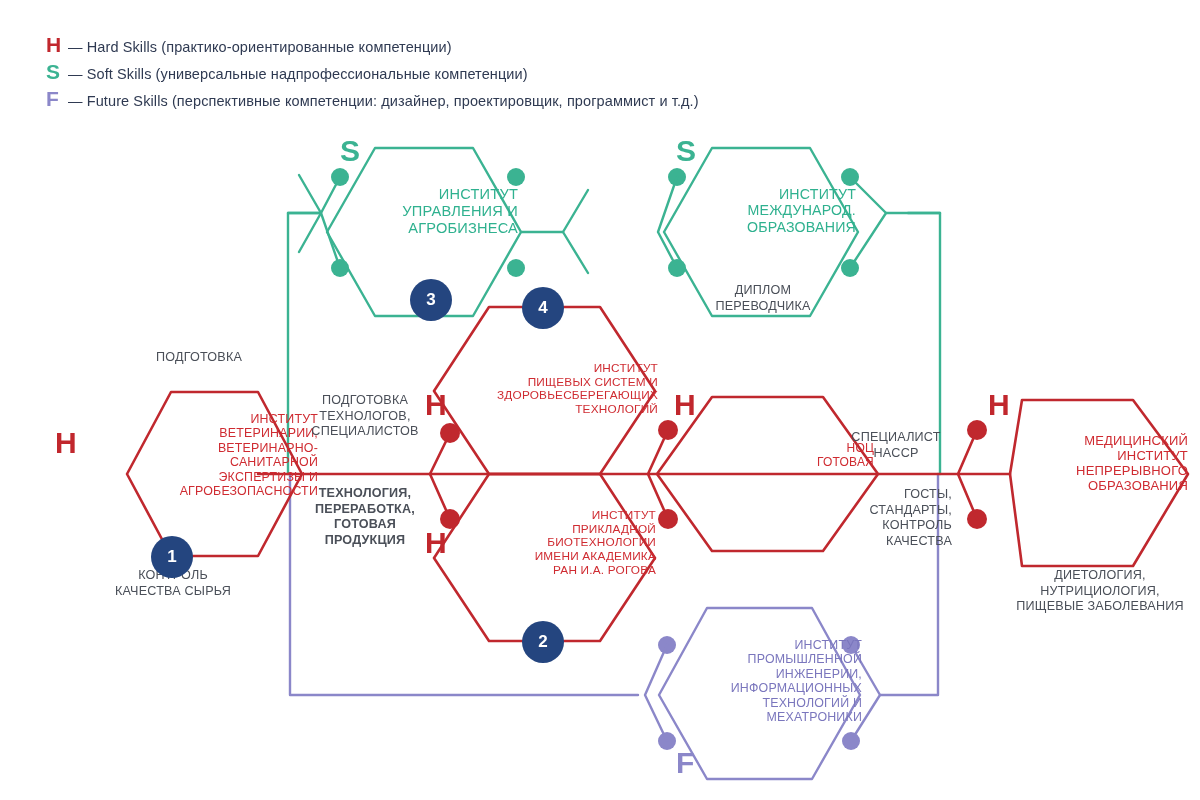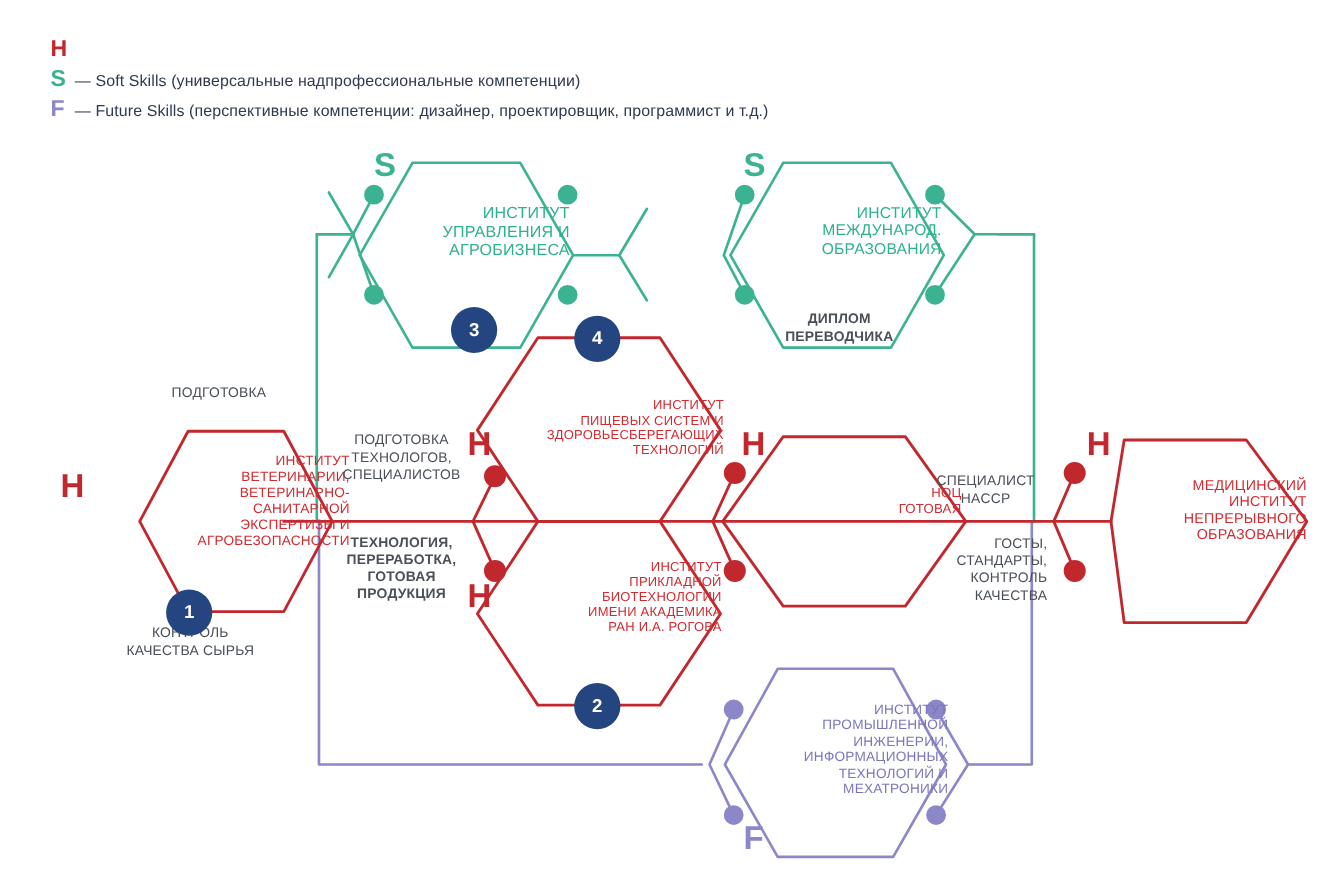--- a/index.html
+++ b/index.html
@@ -124,20 +124,21 @@
       <circle cx="851" cy="645" r="9" fill="#8b87c9" stroke="none"></circle>
       <circle cx="851" cy="741" r="9" fill="#8b87c9" stroke="none"></circle>
       <path d="M851,645 L880,695 L851,741" stroke="#8b87c9" stroke-width="2.4"></path>
 
     </g>
   </svg>
 
   <div class="legend">
     <div class="legend-row">
       <span class="legend-letter lg-h">H</span>
+      <span class="legend-text">— Hard Skills (практико-ориентированные компетенции)</span>
     </div>
     <div class="legend-row">
       <span class="legend-letter lg-s">S</span>
       <span class="legend-text">— Soft Skills (универсальные надпрофессиональные компетенции)</span>
     </div>
     <div class="legend-row">
       <span class="legend-letter lg-f">F</span>
       <span class="legend-text">— Future Skills (перспективные компетенции: дизайнер, проектировщик, программист и т.д.)</span>
     </div>
   </div>
@@ -223,36 +224,41 @@
     <div>СПЕЦИАЛИСТОВ</div>
   </div>
 
   <div class="caption" style="left:300px;top:486px;width:130px;font-weight:bold;">
     <div>ТЕХНОЛОГИЯ,</div>
     <div>ПЕРЕРАБОТКА,</div>
     <div>ГОТОВАЯ</div>
     <div>ПРОДУКЦИЯ</div>
   </div>
 
-  <div class="caption" style="left:688px;top:283px;width:150px;font-weight:bold;">
+  <div class="caption" style="left:688px;top:283px;width:150px;">
     <div>ДИПЛОМ</div>
     <div>ПЕРЕВОДЧИКА</div>
   </div>
 
   <div class="caption" style="left:840px;top:430px;width:112px;">
     <div>СПЕЦИАЛИСТ</div>
     <div>HACCP</div>
   </div>
 
   <div class="caption" style="left:848px;top:487px;width:104px;text-align:right;">
     <div>ГОСТЫ,</div>
     <div>СТАНДАРТЫ,</div>
     <div>КОНТРОЛЬ</div>
     <div>КАЧЕСТВА</div>
   </div>
 
+  <div class="caption" style="left:1000px;top:568px;width:200px;">
+    <div>ДИЕТОЛОГИЯ,</div>
+    <div>НУТРИЦИОЛОГИЯ,</div>
+    <div>ПИЩЕВЫЕ ЗАБОЛЕВАНИЯ</div>
+  </div>
 
   <div class="badge" style="left:151px;top:536px;">1</div>
   <div class="badge" style="left:522px;top:621px;">2</div>
   <div class="badge" style="left:410px;top:279px;">3</div>
   <div class="badge" style="left:522px;top:287px;">4</div>
 
 </div>
 
 </body></html>

